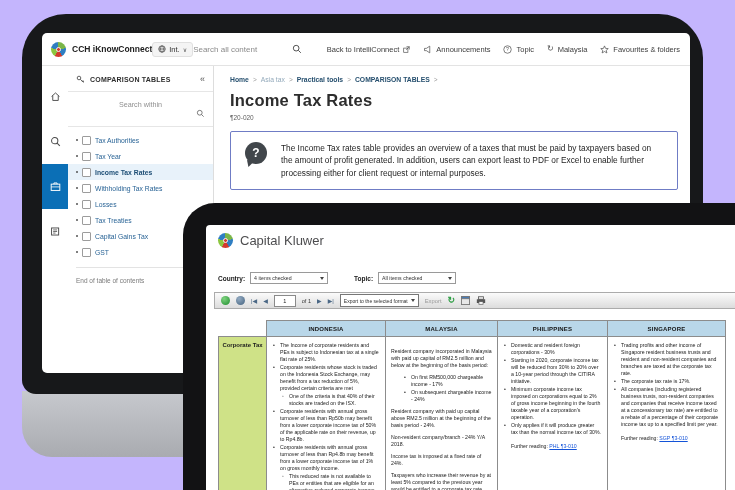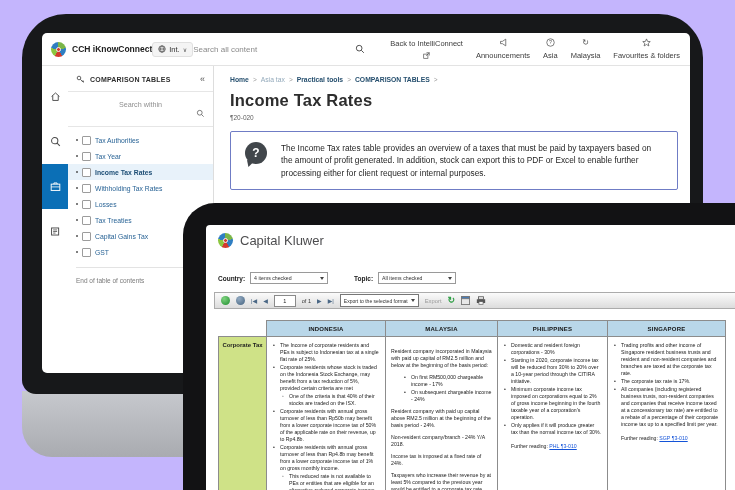--- a/index.html
+++ b/index.html
@@ -21,21 +21,21 @@
         background:conic-gradient(#7ab648 0 22%,#2f7ec2 22% 42%,#d23a2e 42% 58%,#8cc63f 58% 78%,#2f7ec2 78% 100%);
         position:relative;}
   .logo::after{content:"";position:absolute;left:5px;top:5px;width:5px;height:5px;border-radius:50%;background:#d23a2e;border:1px solid #f4f4f4;box-sizing:border-box;}
   .tb-brand{font-size:8.5px;font-weight:bold;color:#202020;margin-left:6px;white-space:nowrap;}
   .tb-region{display:flex;align-items:center;gap:3px;font-size:7.5px;color:#333;
              background:#f4f4f4;border:1px solid #e0e0e0;border-radius:3px;padding:2px 5px;}
   .tb-caret{font-size:6px;color:#555;}
   .tb-searchbox{flex:1;display:flex;align-items:flex-end;margin-left:0;min-width:0;}
   .tb-search-text{font-size:8px;color:#8a8a8a;white-space:nowrap;}
   .tb-search-icon{margin-left:auto;margin-right:12px;color:#444;}
-  .tb-link{display:flex;align-items:center;gap:4px;font-size:7.5px;color:#3c3c3c;margin-left:13px;white-space:nowrap;flex-direction:column;}
+  .tb-link{display:flex;align-items:center;gap:4px;font-size:7.5px;color:#3c3c3c;margin-left:13px;white-space:nowrap;}
   .tb-link svg,.tb-link .glyph{color:#555;}
   .glyph{font-size:8px;line-height:1;}
 
   .body-row{flex:1;display:flex;min-height:0;}
 
   
   .rail{width:26px;display:flex;flex-direction:column;padding-top:8px;flex:0 0 auto;}
   .rail-item{height:45px;display:flex;align-items:center;justify-content:center;color:#4b4b4b;}
   .rail-item.active{background:#0b6fb6;color:#fff;}
 
@@ -168,21 +168,21 @@
         <svg width="9" height="9" viewBox="0 0 12 12">
             <path d="M2 4.5 h2.5 L9 1.5 v9 L4.5 7.5 H2 z" fill="none" stroke="#555" stroke-width="1"></path>
           </svg>
         <span>Announcements</span>
       </span>
       <span class="tb-link">
         <svg width="9" height="9" viewBox="0 0 12 12">
             <circle cx="6" cy="6" r="5" fill="none" stroke="#555" stroke-width="1"></circle>
             <text x="6" y="8.4" font-size="7" text-anchor="middle" fill="#555" font-family="Liberation Sans, sans-serif">?</text>
           </svg>
-        <span>Asia</span>
+        <span>Topic</span>
       </span>
       <span class="tb-link">
         <span class="glyph" style="color:#555;">↻</span>
         <span>Malaysia</span>
       </span>
       <span class="tb-link">
         <svg width="9" height="9" viewBox="0 0 12 12">
             <path d="M6 1.2 L7.4 4.5 L11 4.8 L8.3 7.1 L9.2 10.6 L6 8.7 L2.8 10.6 L3.7 7.1 L1 4.8 L4.6 4.5 z" fill="none" stroke="#555" stroke-width="1"></path>
           </svg>
         <span>Favourites &amp; folders</span>
@@ -292,21 +292,21 @@
           <span class="crumb-sep">&gt;</span>
           <span class="crumb">Practical tools</span>
           <span class="crumb-sep">&gt;</span>
           <span class="crumb">COMPARISON TABLES</span>
           <span class="crumb-sep">&gt;</span>
         </div>
         <div class="page-title">Income Tax Rates</div>
         <div class="para-ref">¶20-020</div>
         <div class="info-box">
           <span class="q-icon"></span>
-          <span class="info-text">The Income Tax rates table provides an overview of a taxes that must be paid by taxpayers based on the amount of profit generated. In addition, stock can export this to PDF or Excel to enable further processing either for client request or internal purposes.</span>
+          <span class="info-text">The Income Tax rates table provides an overview of a taxes that must be paid by taxpayers based on the amount of profit generated. In addition, users can export least to PDF or Excel to enable further processing either for client request or internal purposes.</span>
         </div>
         <div class="launch-link">Click here to launch the Income Tax Rates comparison table.</div>
       </main>
     </div>
   </div>
 
   <div class="front-frame">
     <div class="front-screen">
 
       <div class="fs-brand">

